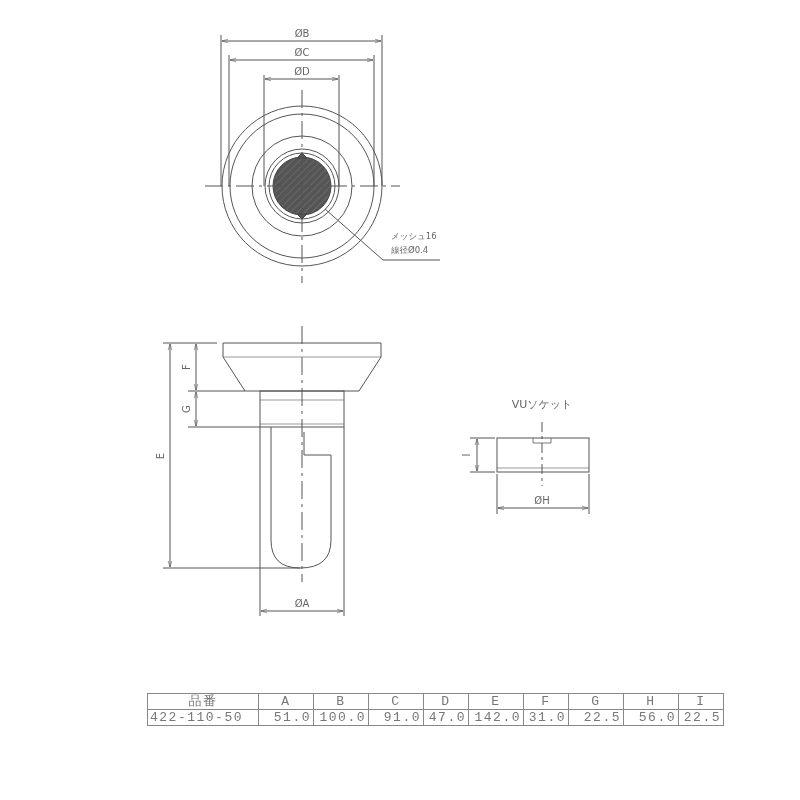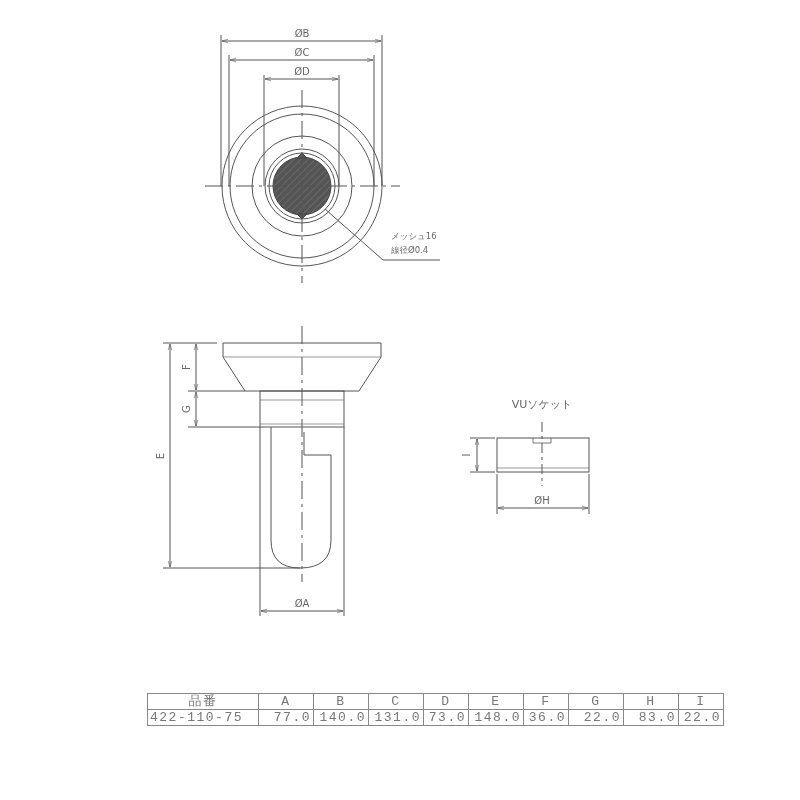--- a/index.html
+++ b/index.html
@@ -121,25 +121,25 @@
       <th class="c" style="width:40px">D</th>
       <th class="c">E</th>
       <th class="c" style="width:40px">F</th>
       <th class="c">G</th>
       <th class="c">H</th>
       <th class="c" style="width:40px">I</th>
     </tr>
   </thead>
   <tbody>
     <tr>
-      <td class="pn">422-110-75</td>
-      <td>77.0</td>
-      <td>140.0</td>
-      <td>131.0</td>
-      <td>73.0</td>
-      <td>148.0</td>
-      <td>36.0</td>
-      <td>22.0</td>
-      <td>83.0</td>
-      <td>22.0</td>
+      <td class="pn">422-110-50</td>
+      <td>51.0</td>
+      <td>100.0</td>
+      <td>91.0</td>
+      <td>47.0</td>
+      <td>142.0</td>
+      <td>31.0</td>
+      <td>22.5</td>
+      <td>56.0</td>
+      <td>22.5</td>
     </tr>
   </tbody>
 </table>
 
 </body></html>

